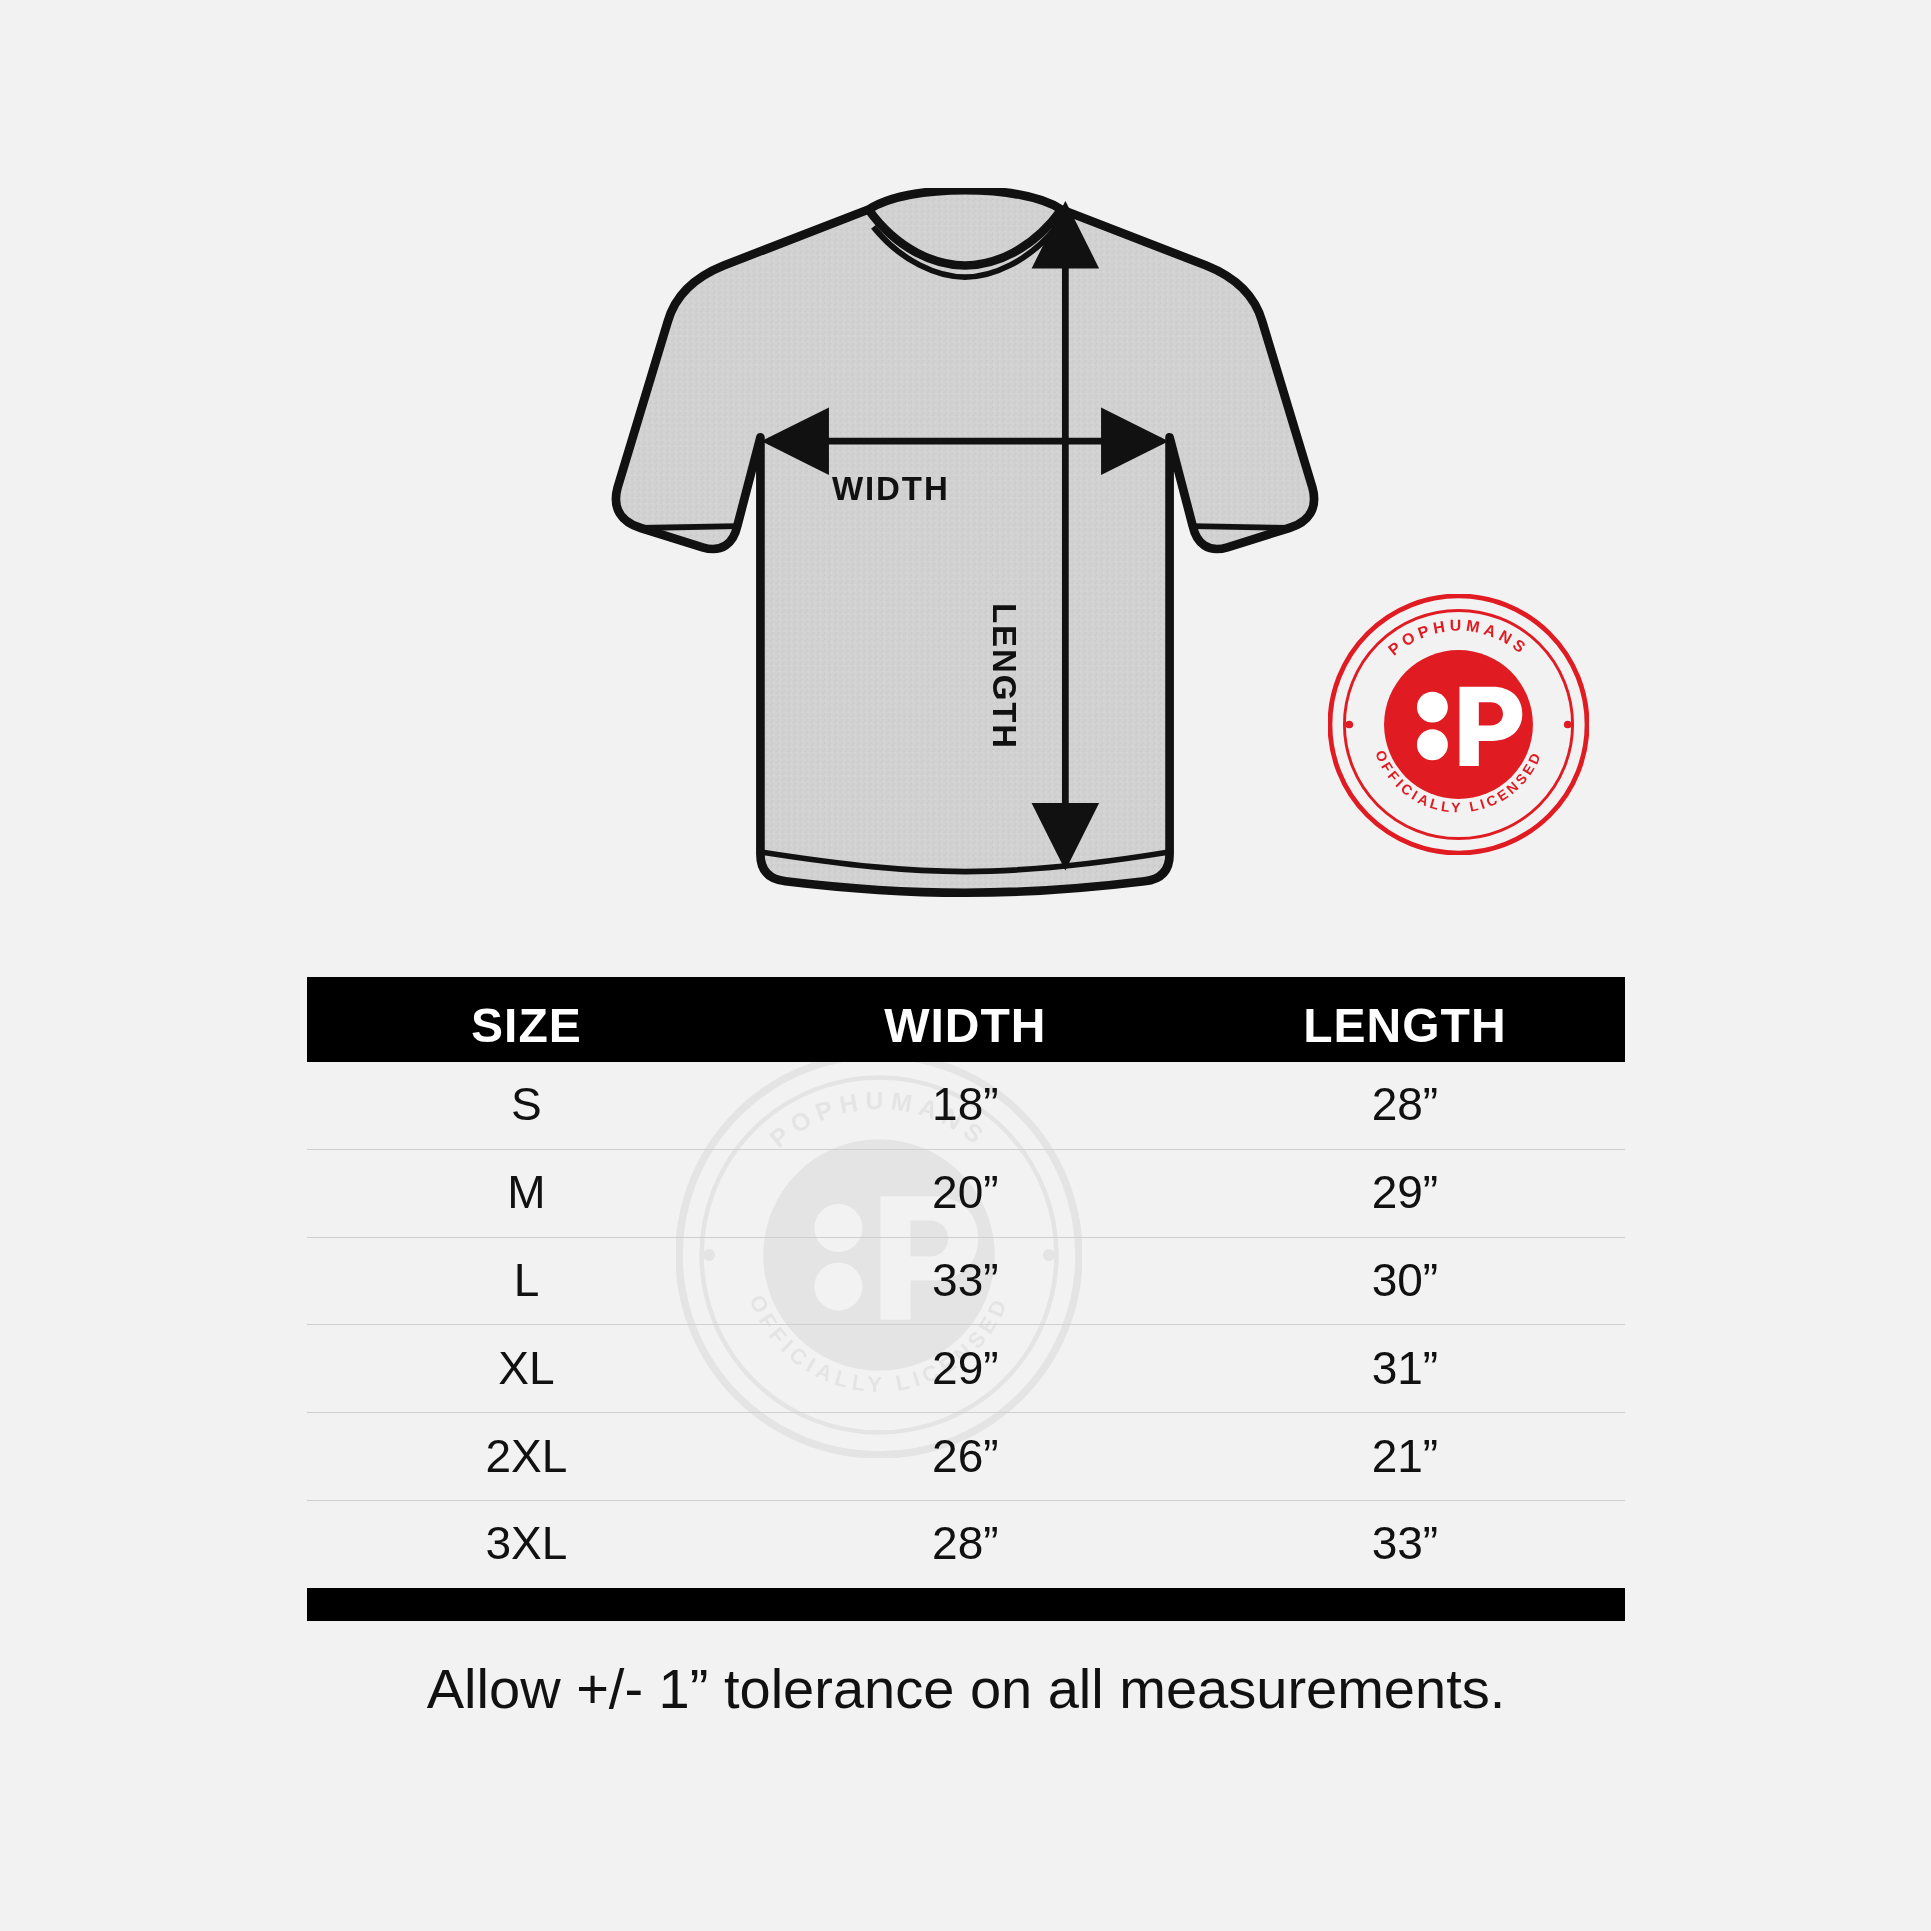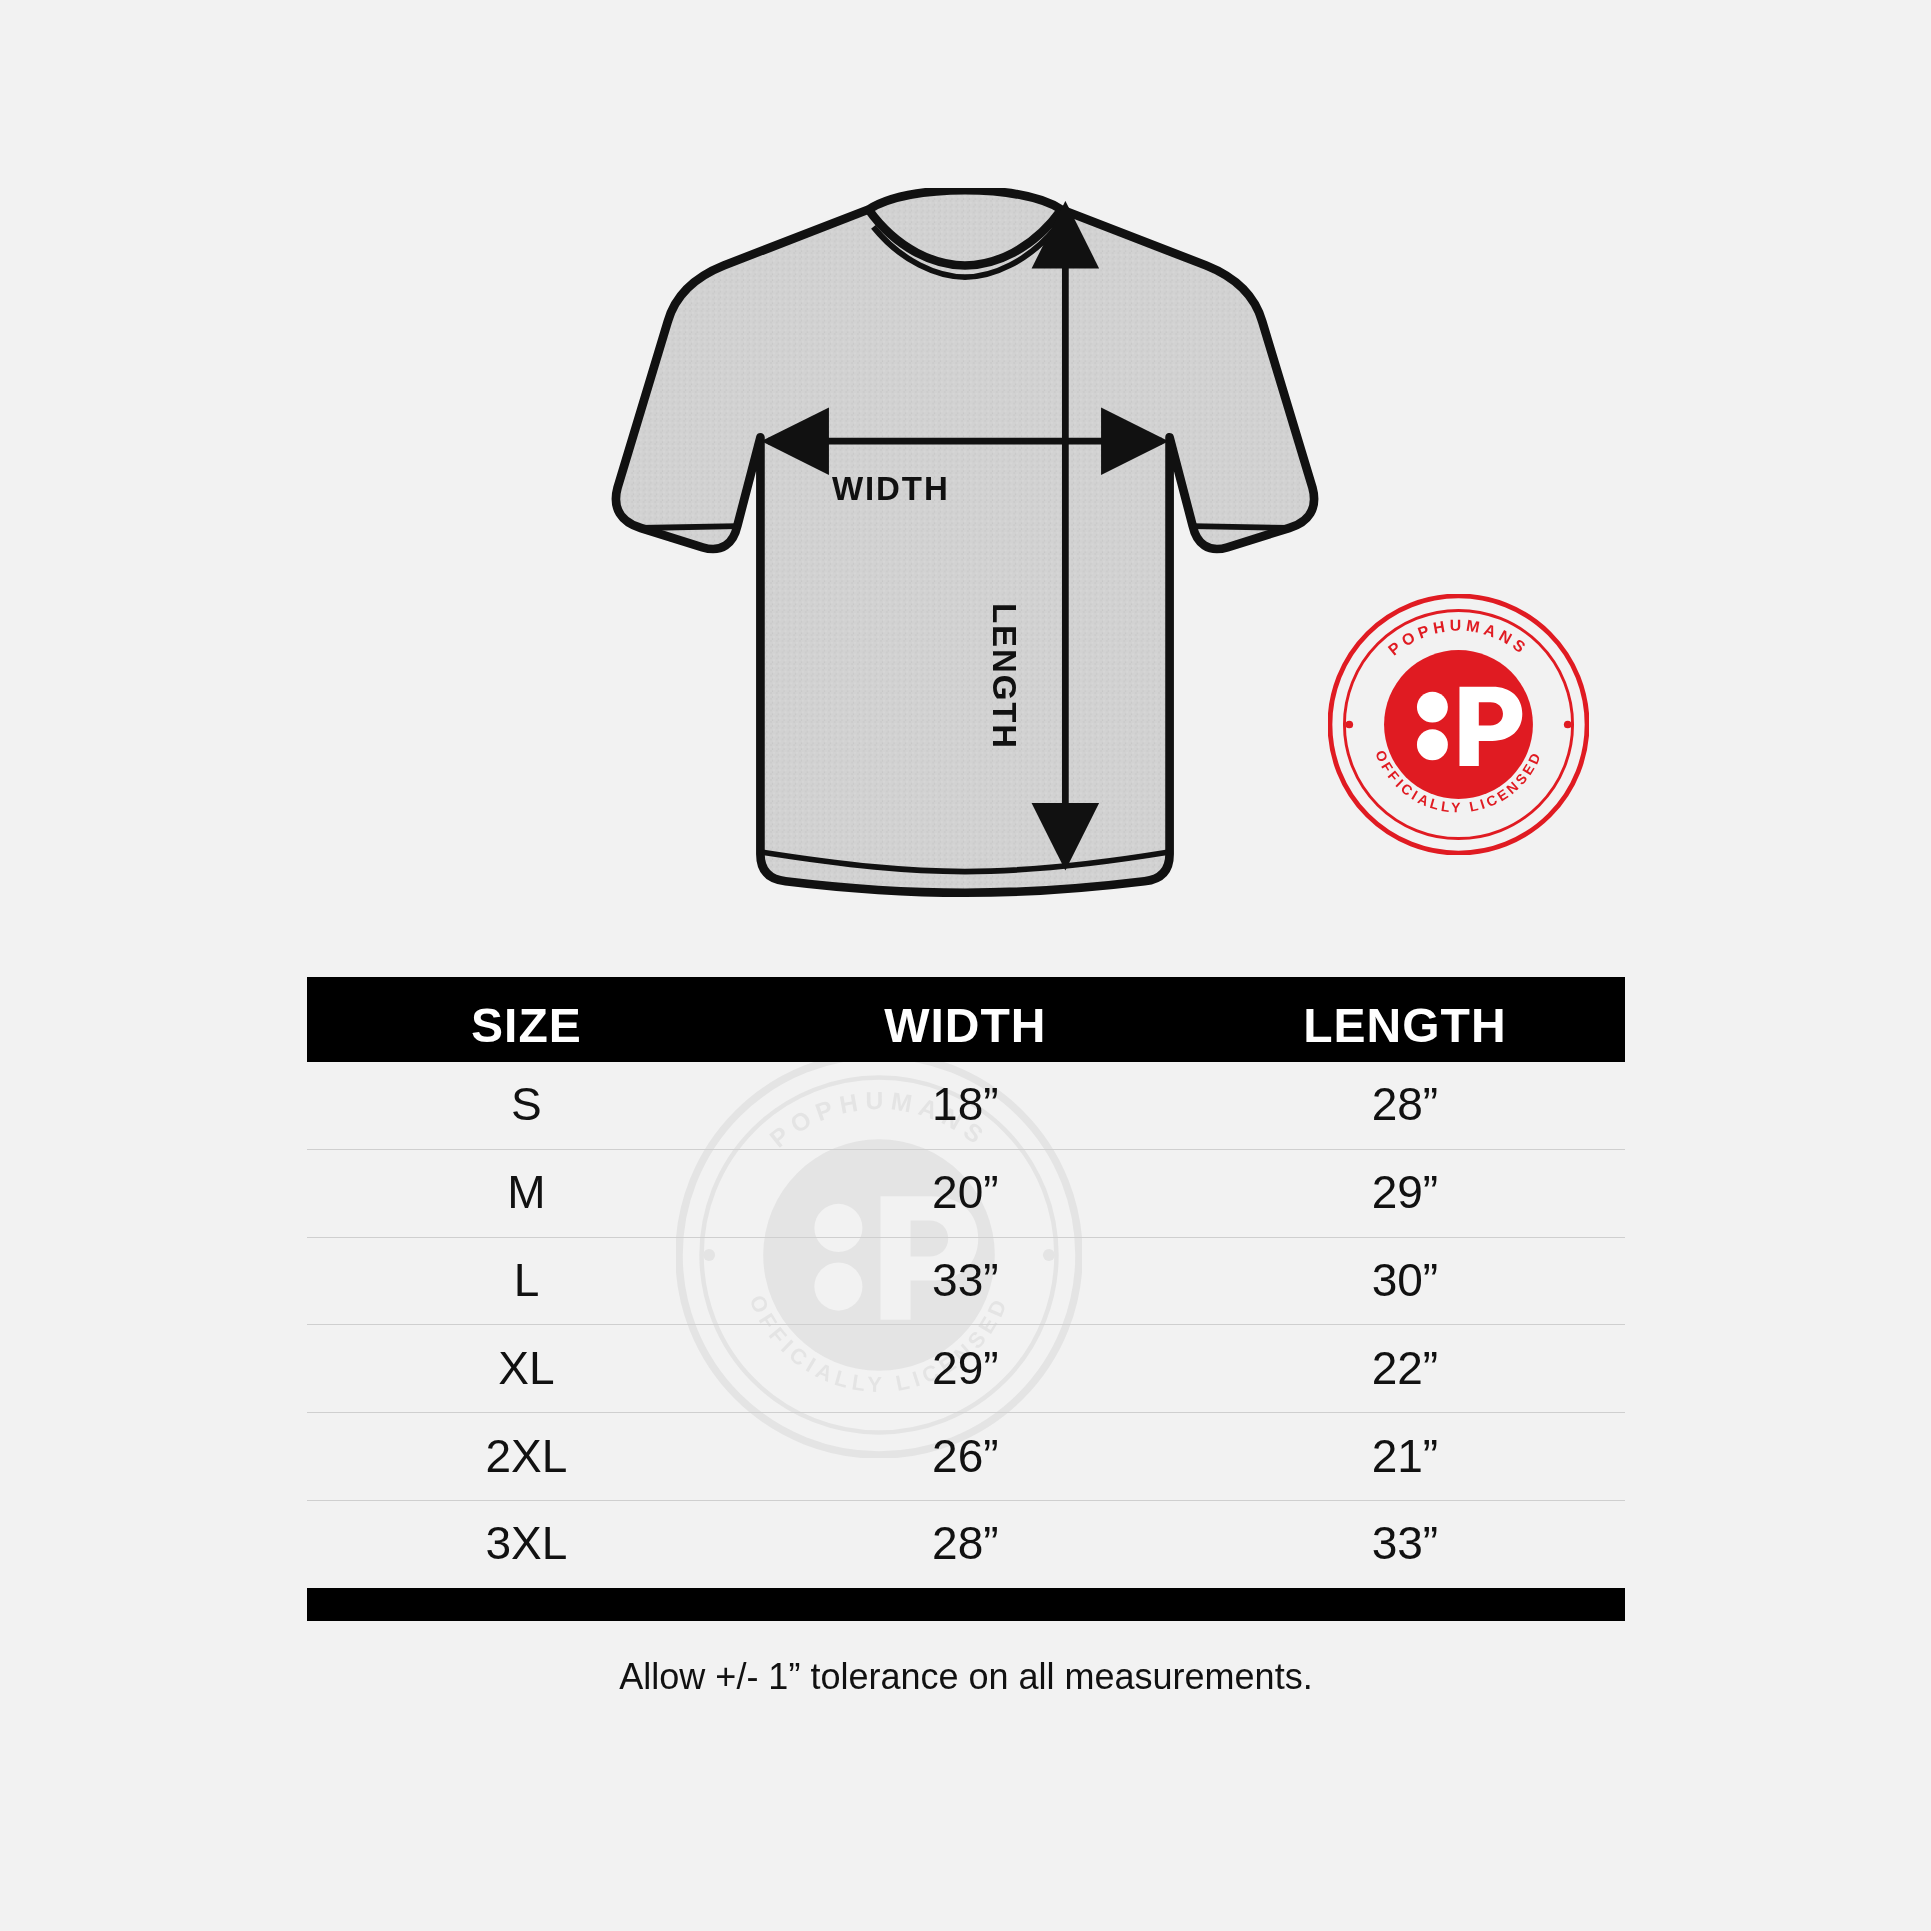--- a/index.html
+++ b/index.html
@@ -112,21 +112,21 @@
   #bottom-bar {
     height: 33px;
     background: #000000;
     position: relative;
     z-index: 2;
   }
 
   #tolerance {
     margin-top: 35px;
     text-align: center;
-    font-size: 36px;
+    font-size: 56px;
     color: #111111;
     position: relative;
     z-index: 2;
   }
 
   
   #watermark {
     position: absolute;
     left: 676px;
     top: 1052px;
@@ -275,21 +275,21 @@
           <td>29”</td>
         </tr>
         <tr>
           <td>L</td>
           <td>33”</td>
           <td>30”</td>
         </tr>
         <tr>
           <td>XL</td>
           <td>29”</td>
-          <td>22”</td>
+          <td>31”</td>
         </tr>
         <tr>
           <td>2XL</td>
           <td>26”</td>
           <td>21”</td>
         </tr>
         <tr>
           <td>3XL</td>
           <td>28”</td>
           <td>33”</td>

